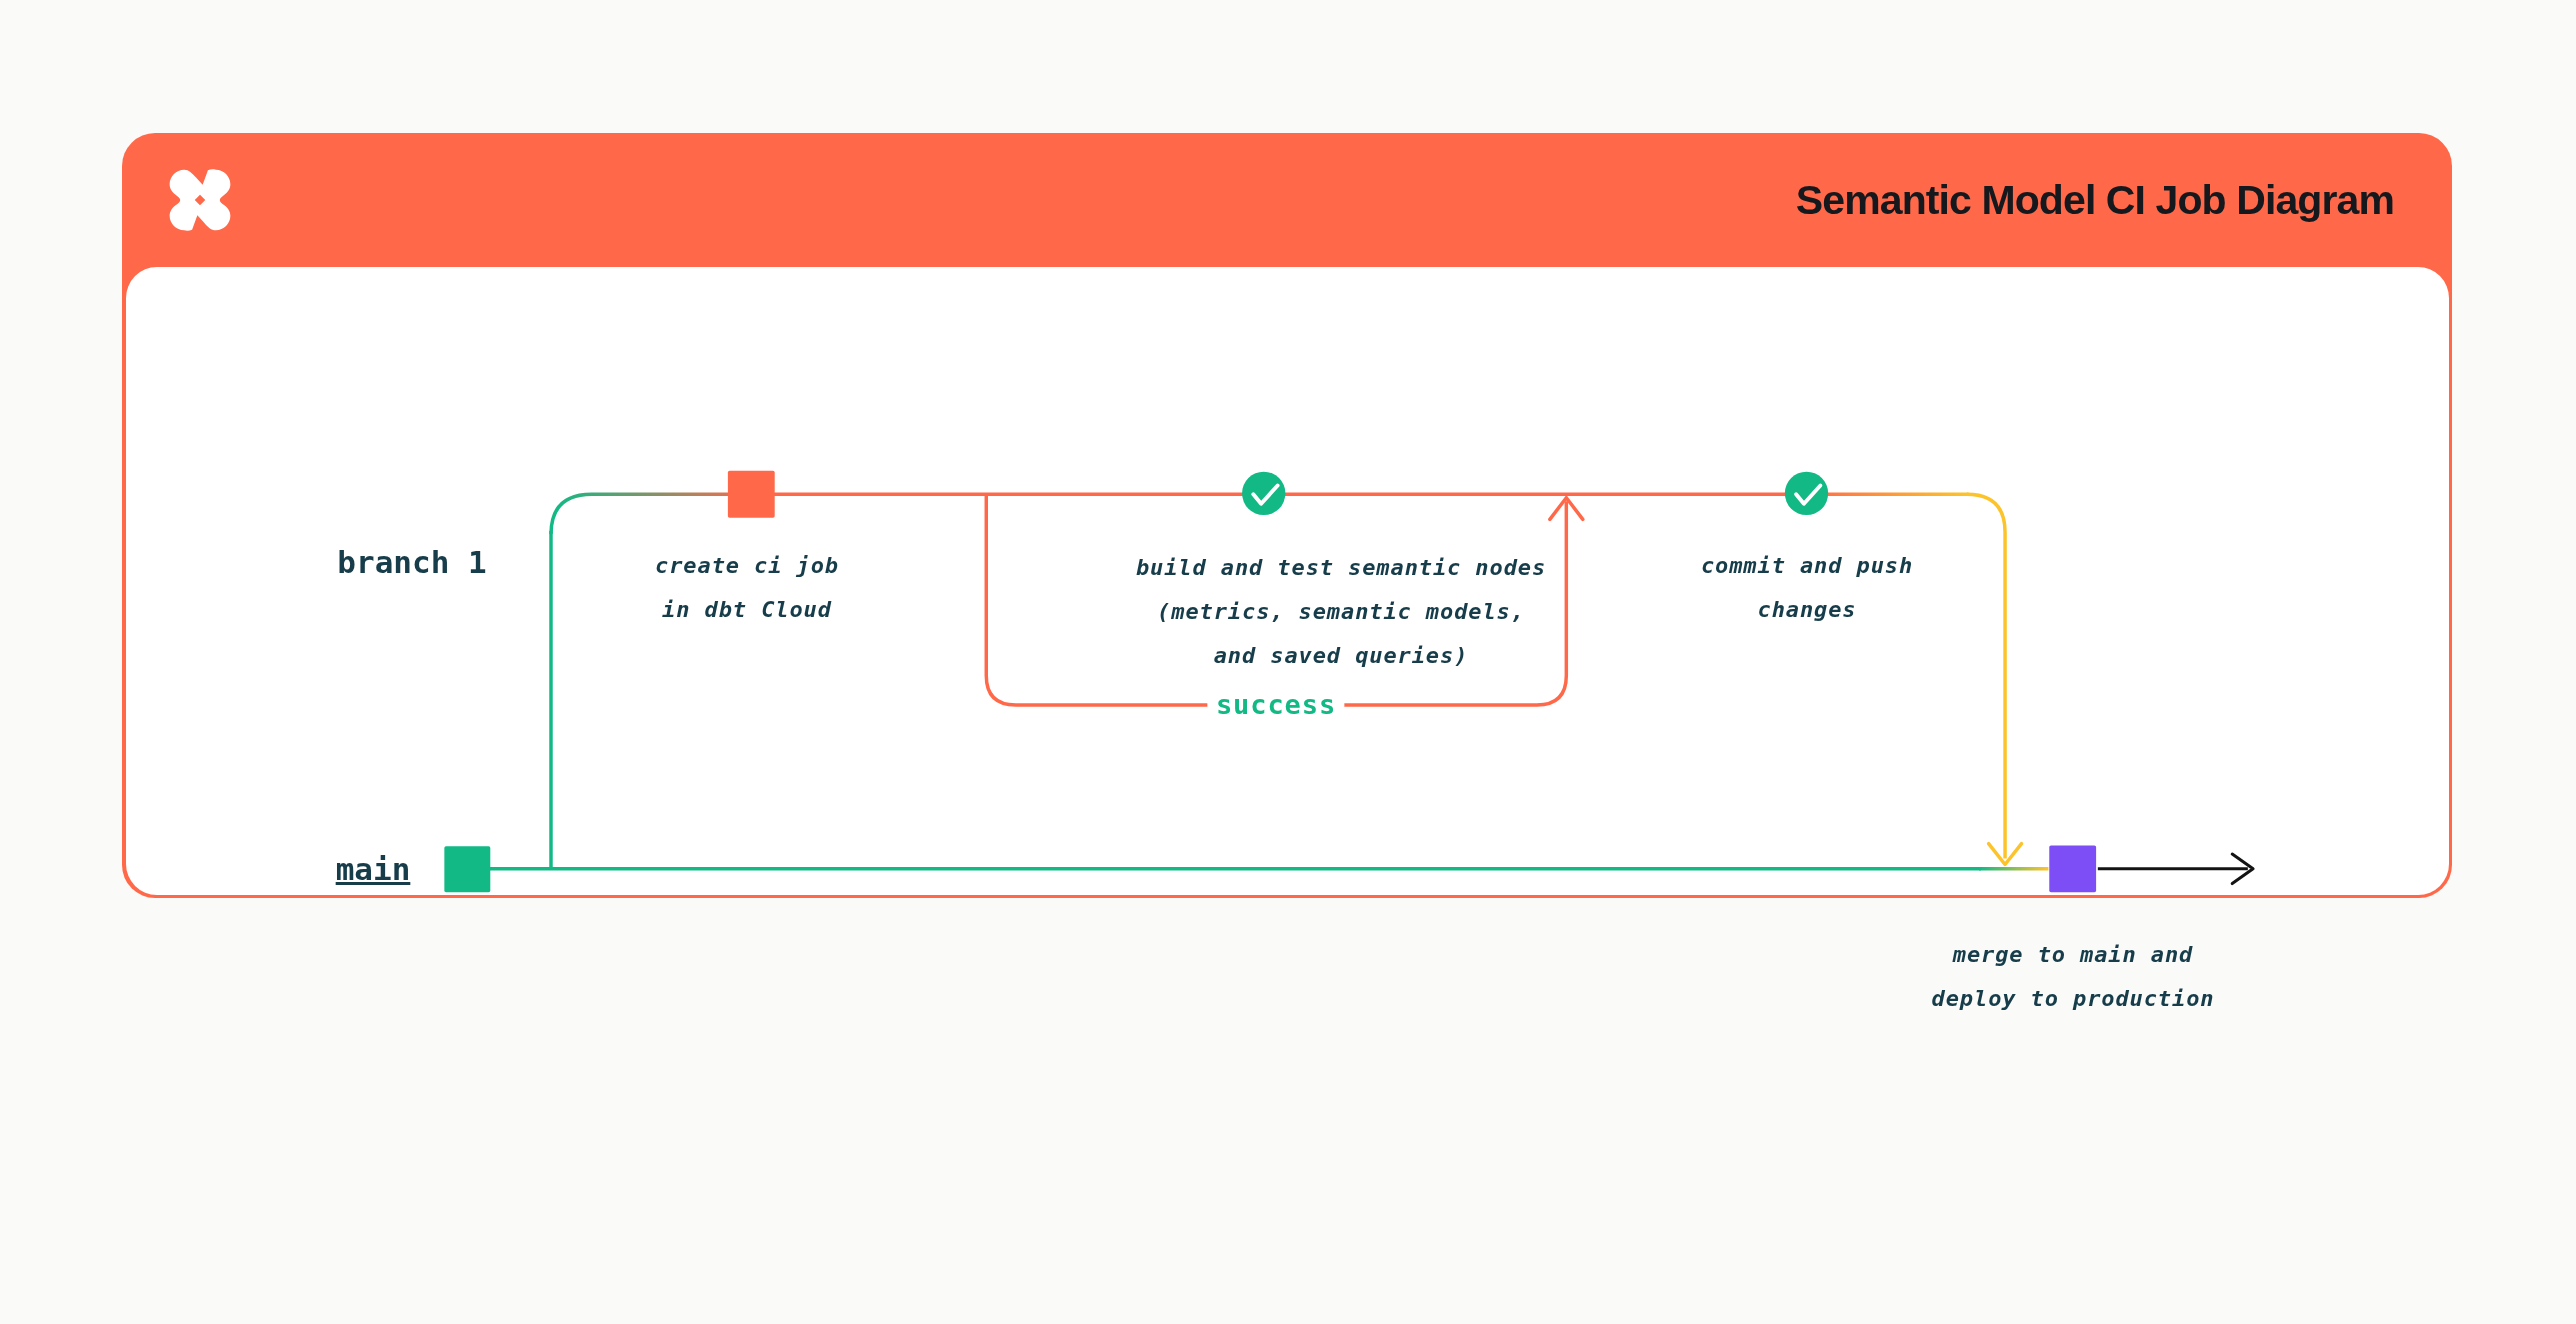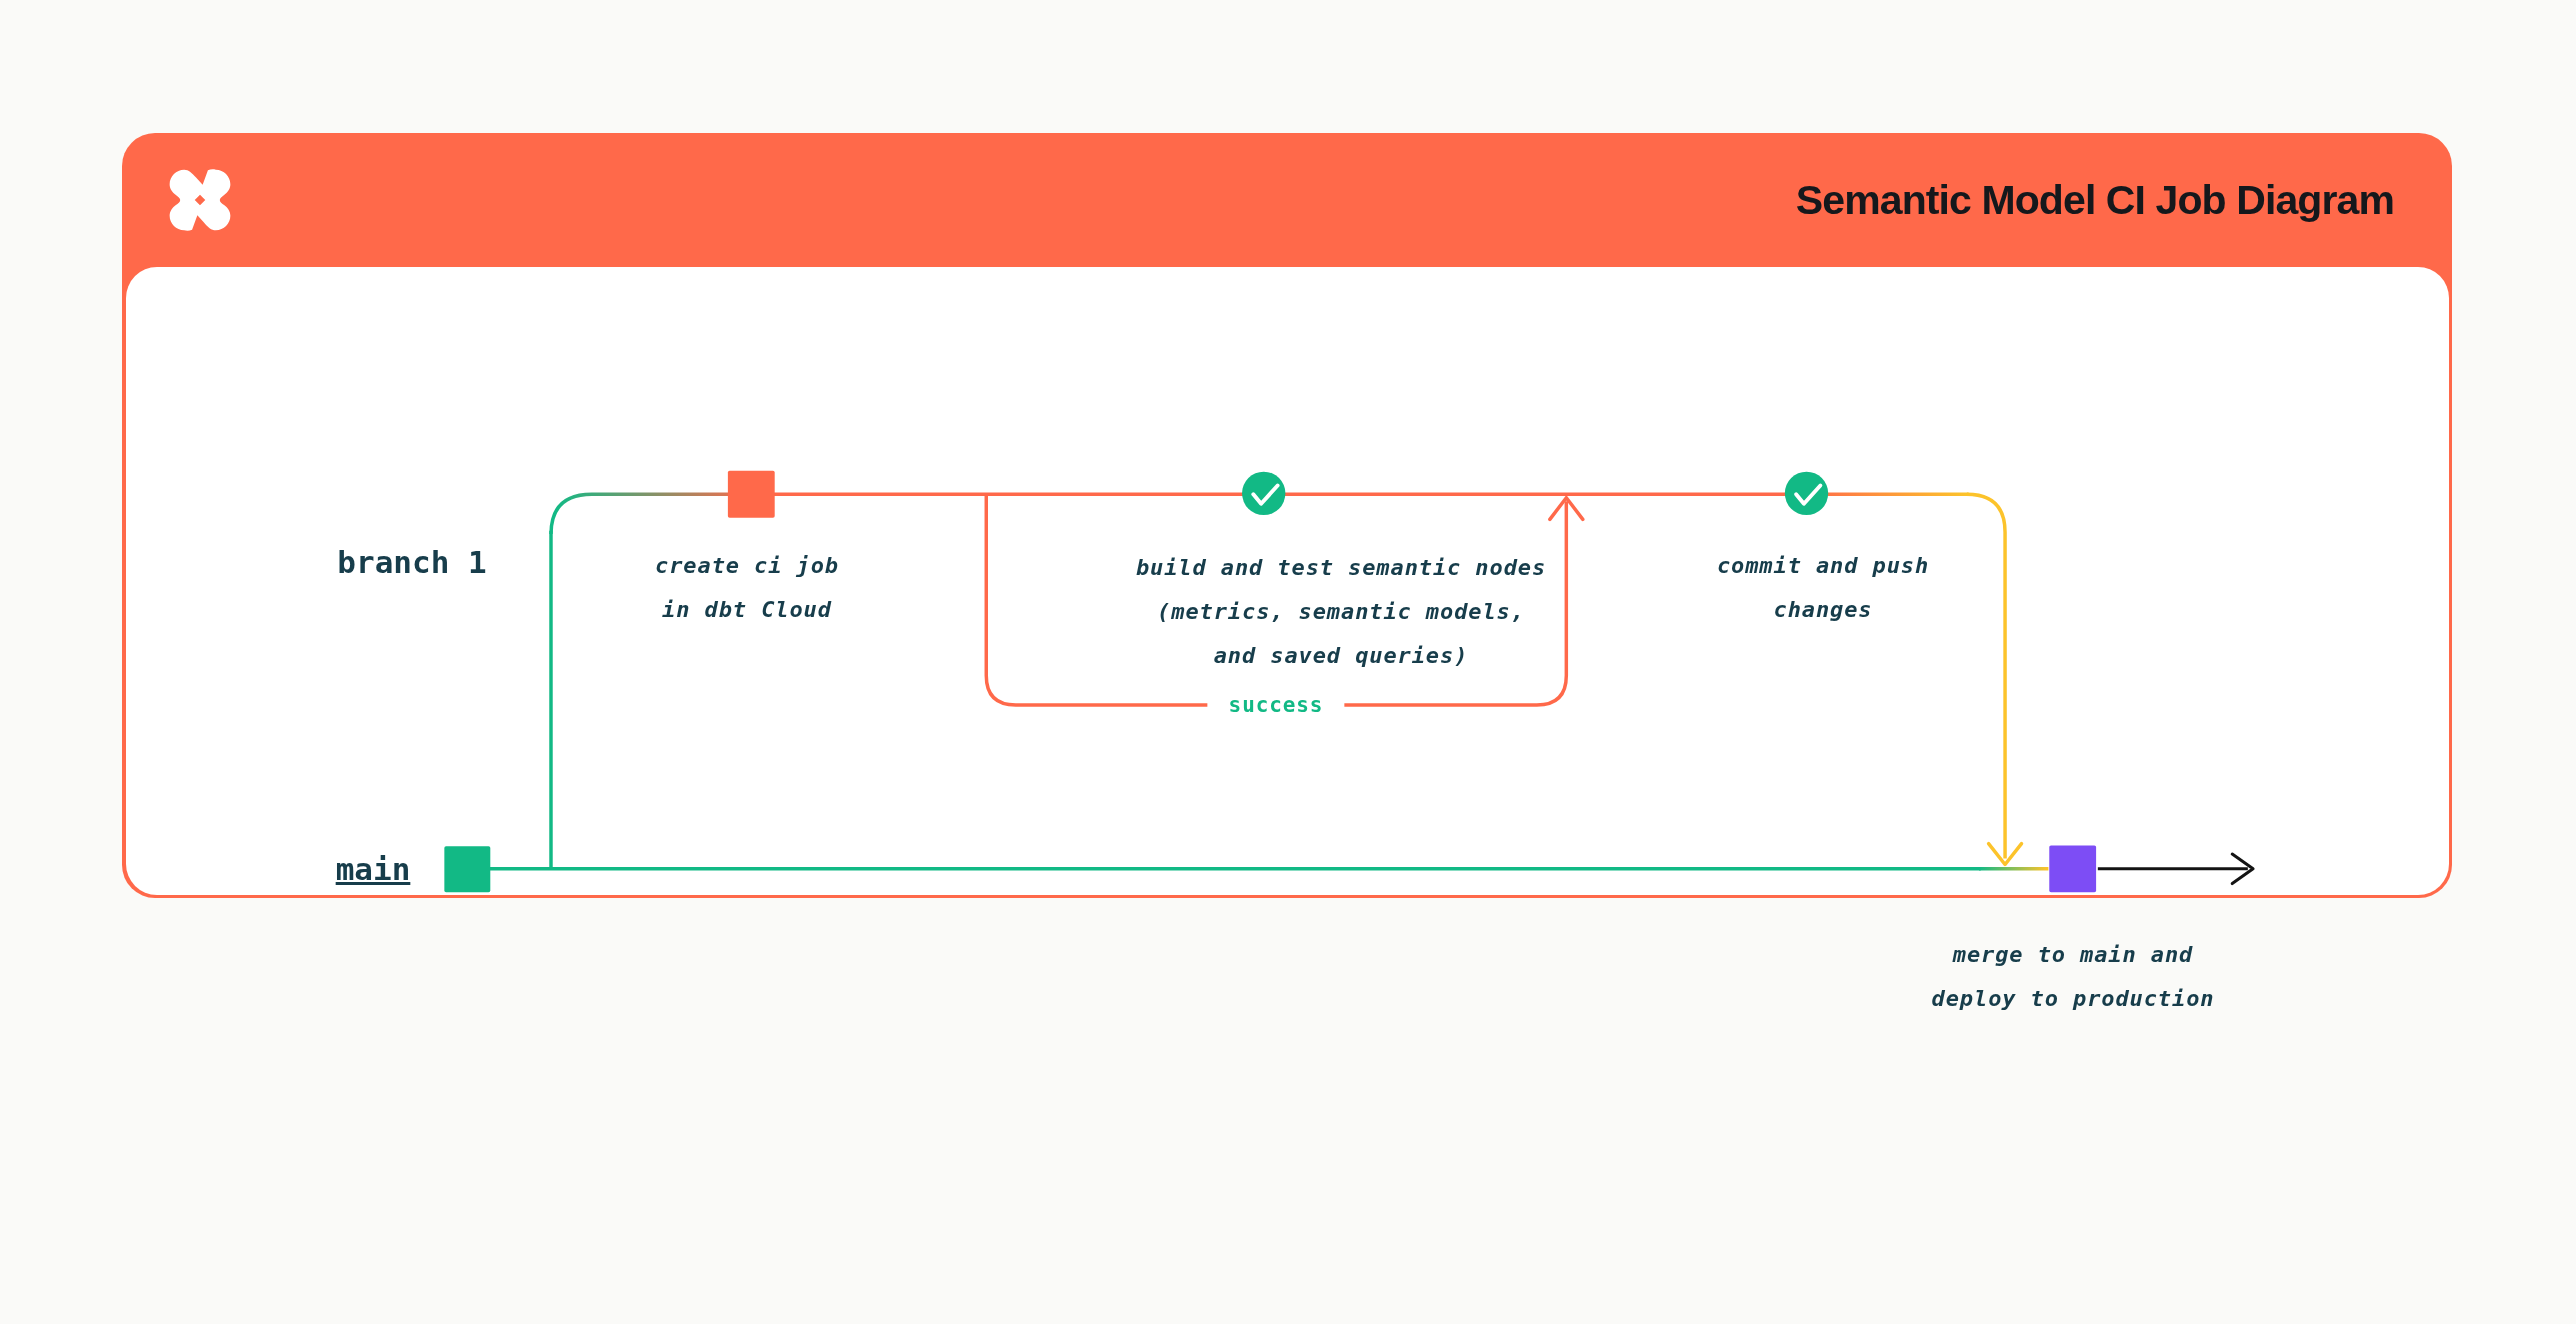--- a/index.html
+++ b/index.html
@@ -53,21 +53,21 @@
   .lbl {
     position: absolute;
     transform: translateX(-50%);
     text-align: center;
     color: var(--ink, #173d4b);
     font-weight: 700;
     white-space: pre-line;
   }
   .branch-label { font-size: 31px; line-height: 47px; }
   .node-label   { font-size: 22px; line-height: 44px; letter-spacing: 0.9px; font-style: italic; }
-  .success-label{ font-size: 21px; line-height: 36px; letter-spacing: 0.9px; color: var(--green, #12b985); }
+  .success-label{ font-size: 27px; line-height: 36px; letter-spacing: 0.9px; color: var(--green, #12b985); }
 </style>
 </head>
 <body>
 
 <div class="canvas">
 
   <div class="card">
     <div class="card-header">
       <svg class="dbt-logo" viewBox="0 0 100 100" aria-hidden="true">
         <path fill="#ffffff" fill-rule="evenodd" d="
@@ -146,19 +146,19 @@
 
   <div class="lbl branch-label" style="left:412px; top:539px;">branch 1</div>
   <div class="lbl branch-label" style="left:373px; top:846px;text-decoration:underline;">main</div>
 
   <div class="lbl node-label" style="left:747px; top:544px;">create ci job
 in dbt Cloud</div>
   <div class="lbl node-label" style="left:1332px; top:546px;margin-left:9px;">build and test semantic nodes
 (metrics, semantic models,
 and saved queries)</div>
   <div class="lbl success-label" style="left:1276px; top:687px;">success</div>
-  <div class="lbl node-label" style="left:1807px; top:544px;margin-left:16px;">commit and push
+  <div class="lbl node-label" style="left:1807px; top:544px;">commit and push
 changes</div>
   <div class="lbl node-label" style="left:2073px; top:933px;">merge to main and
 deploy to production</div>
 
 </div>
 
 
 </body></html>

